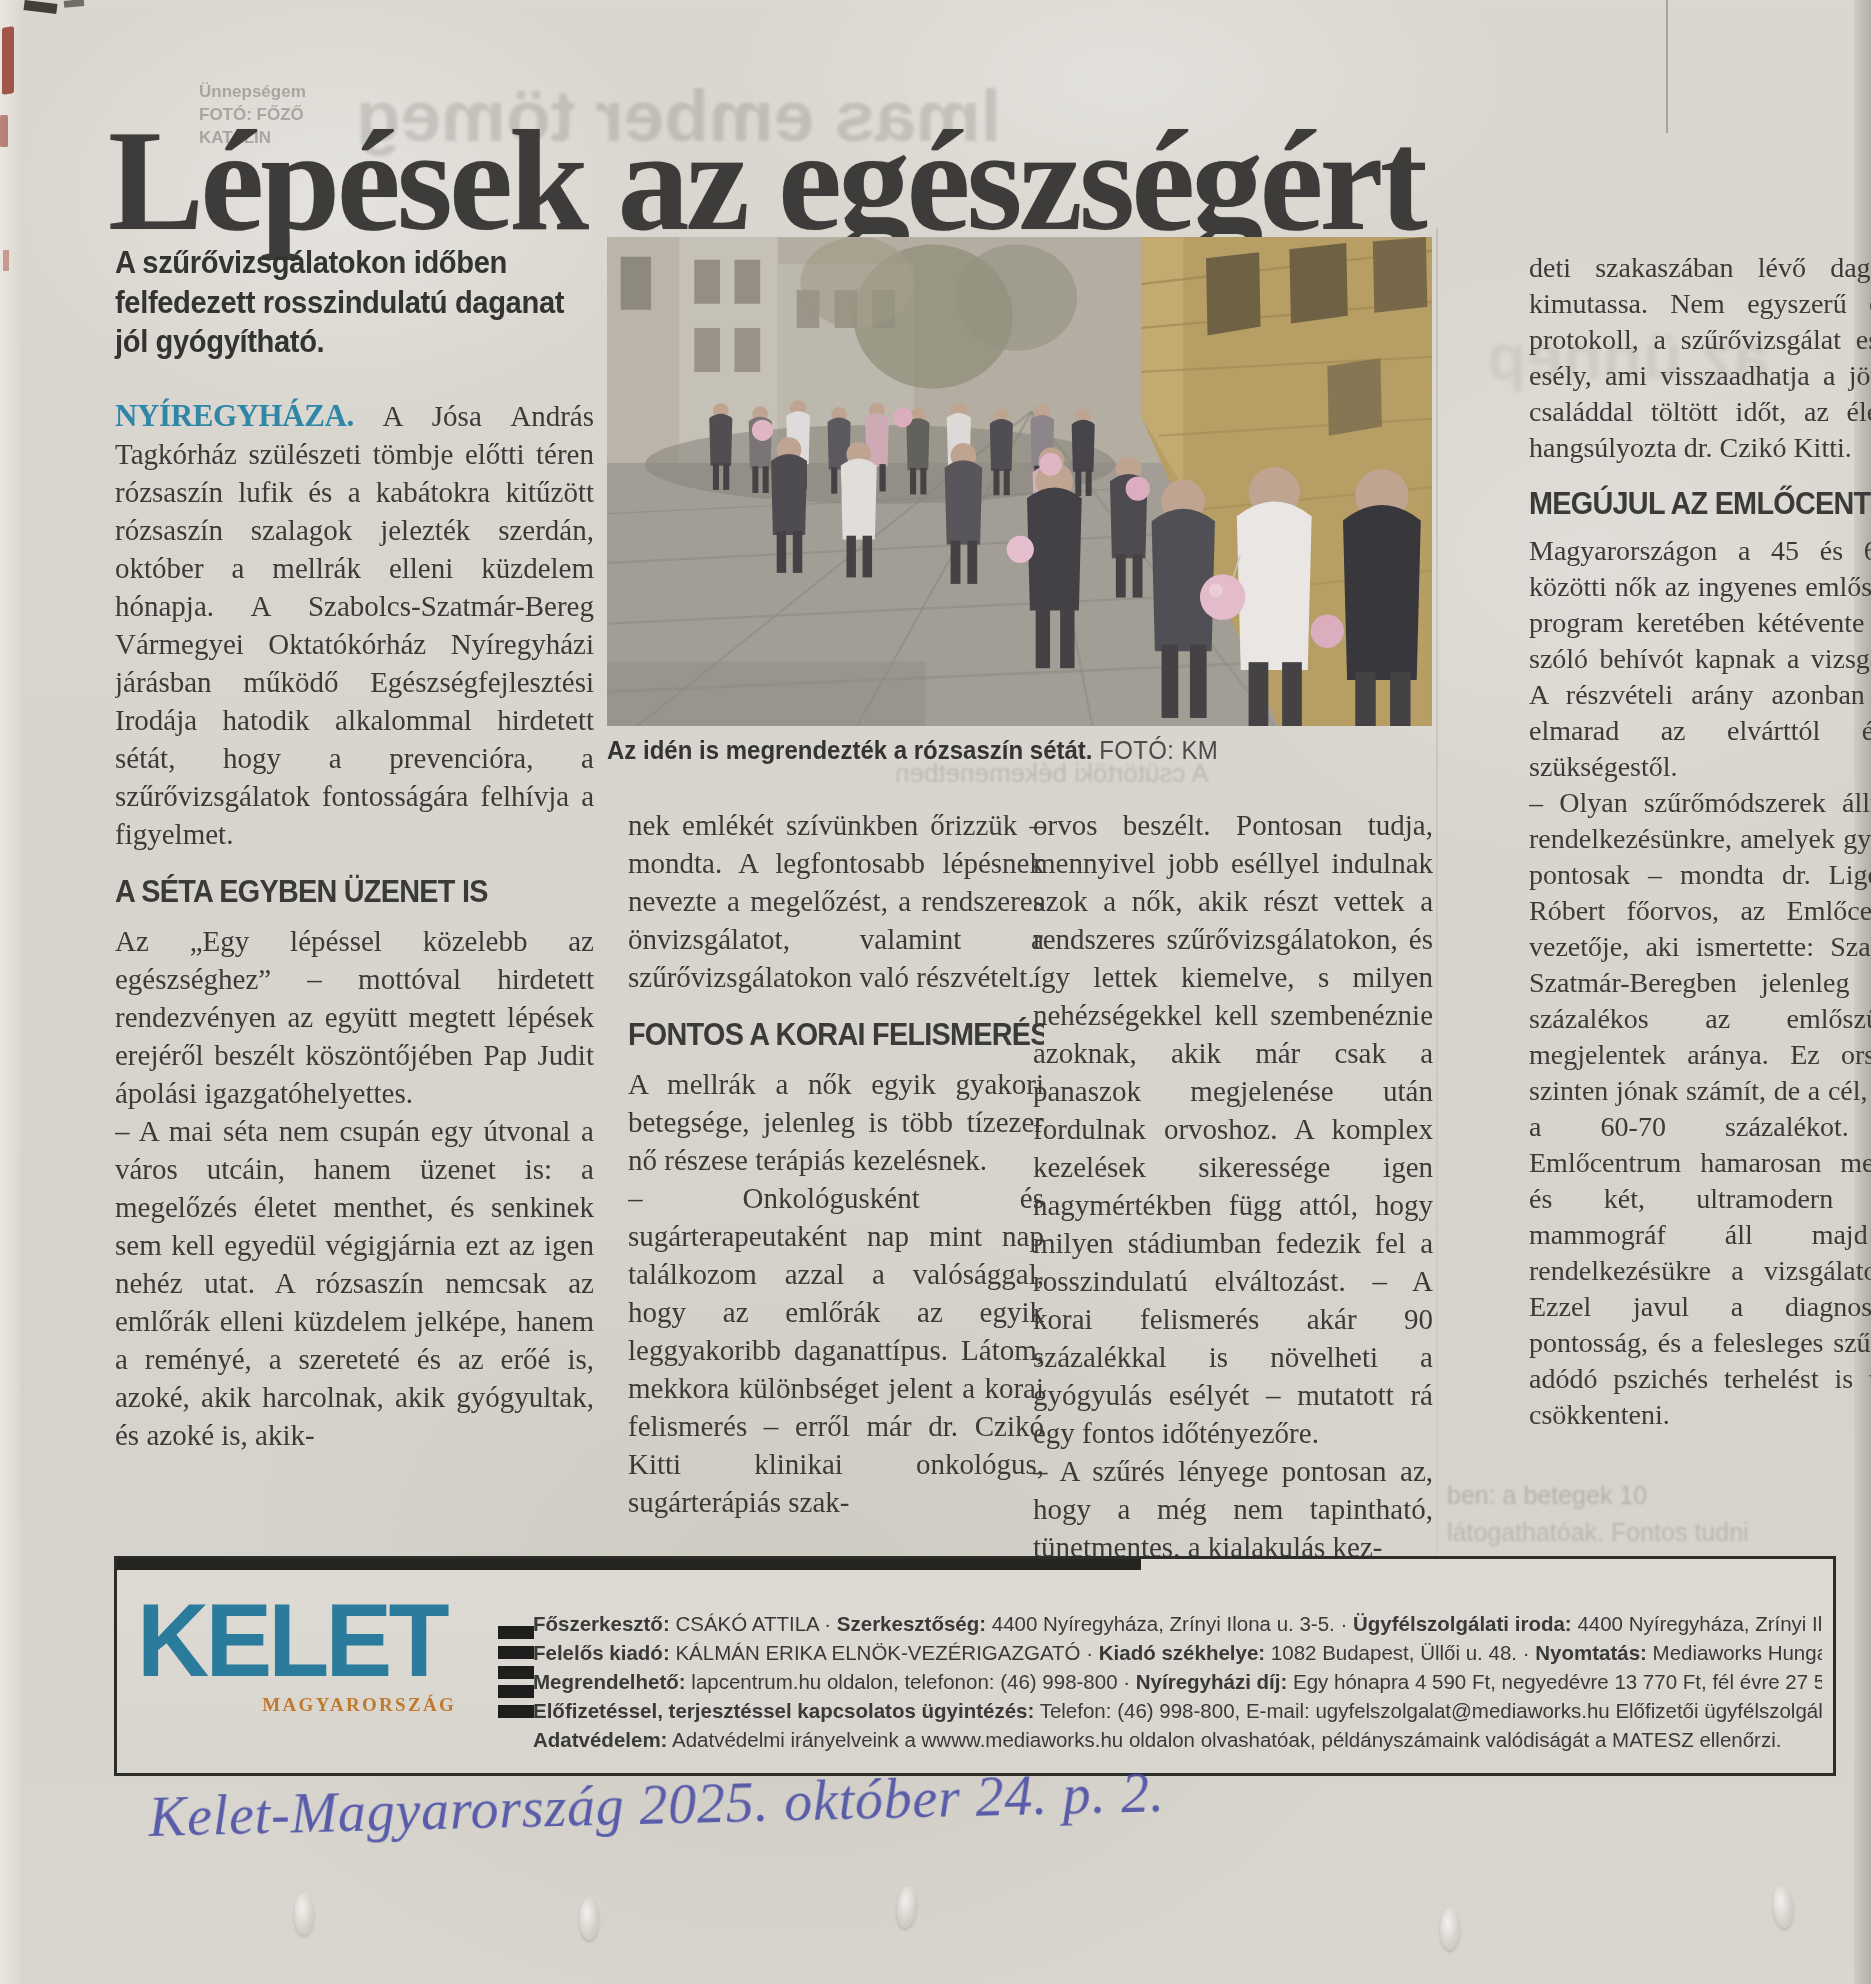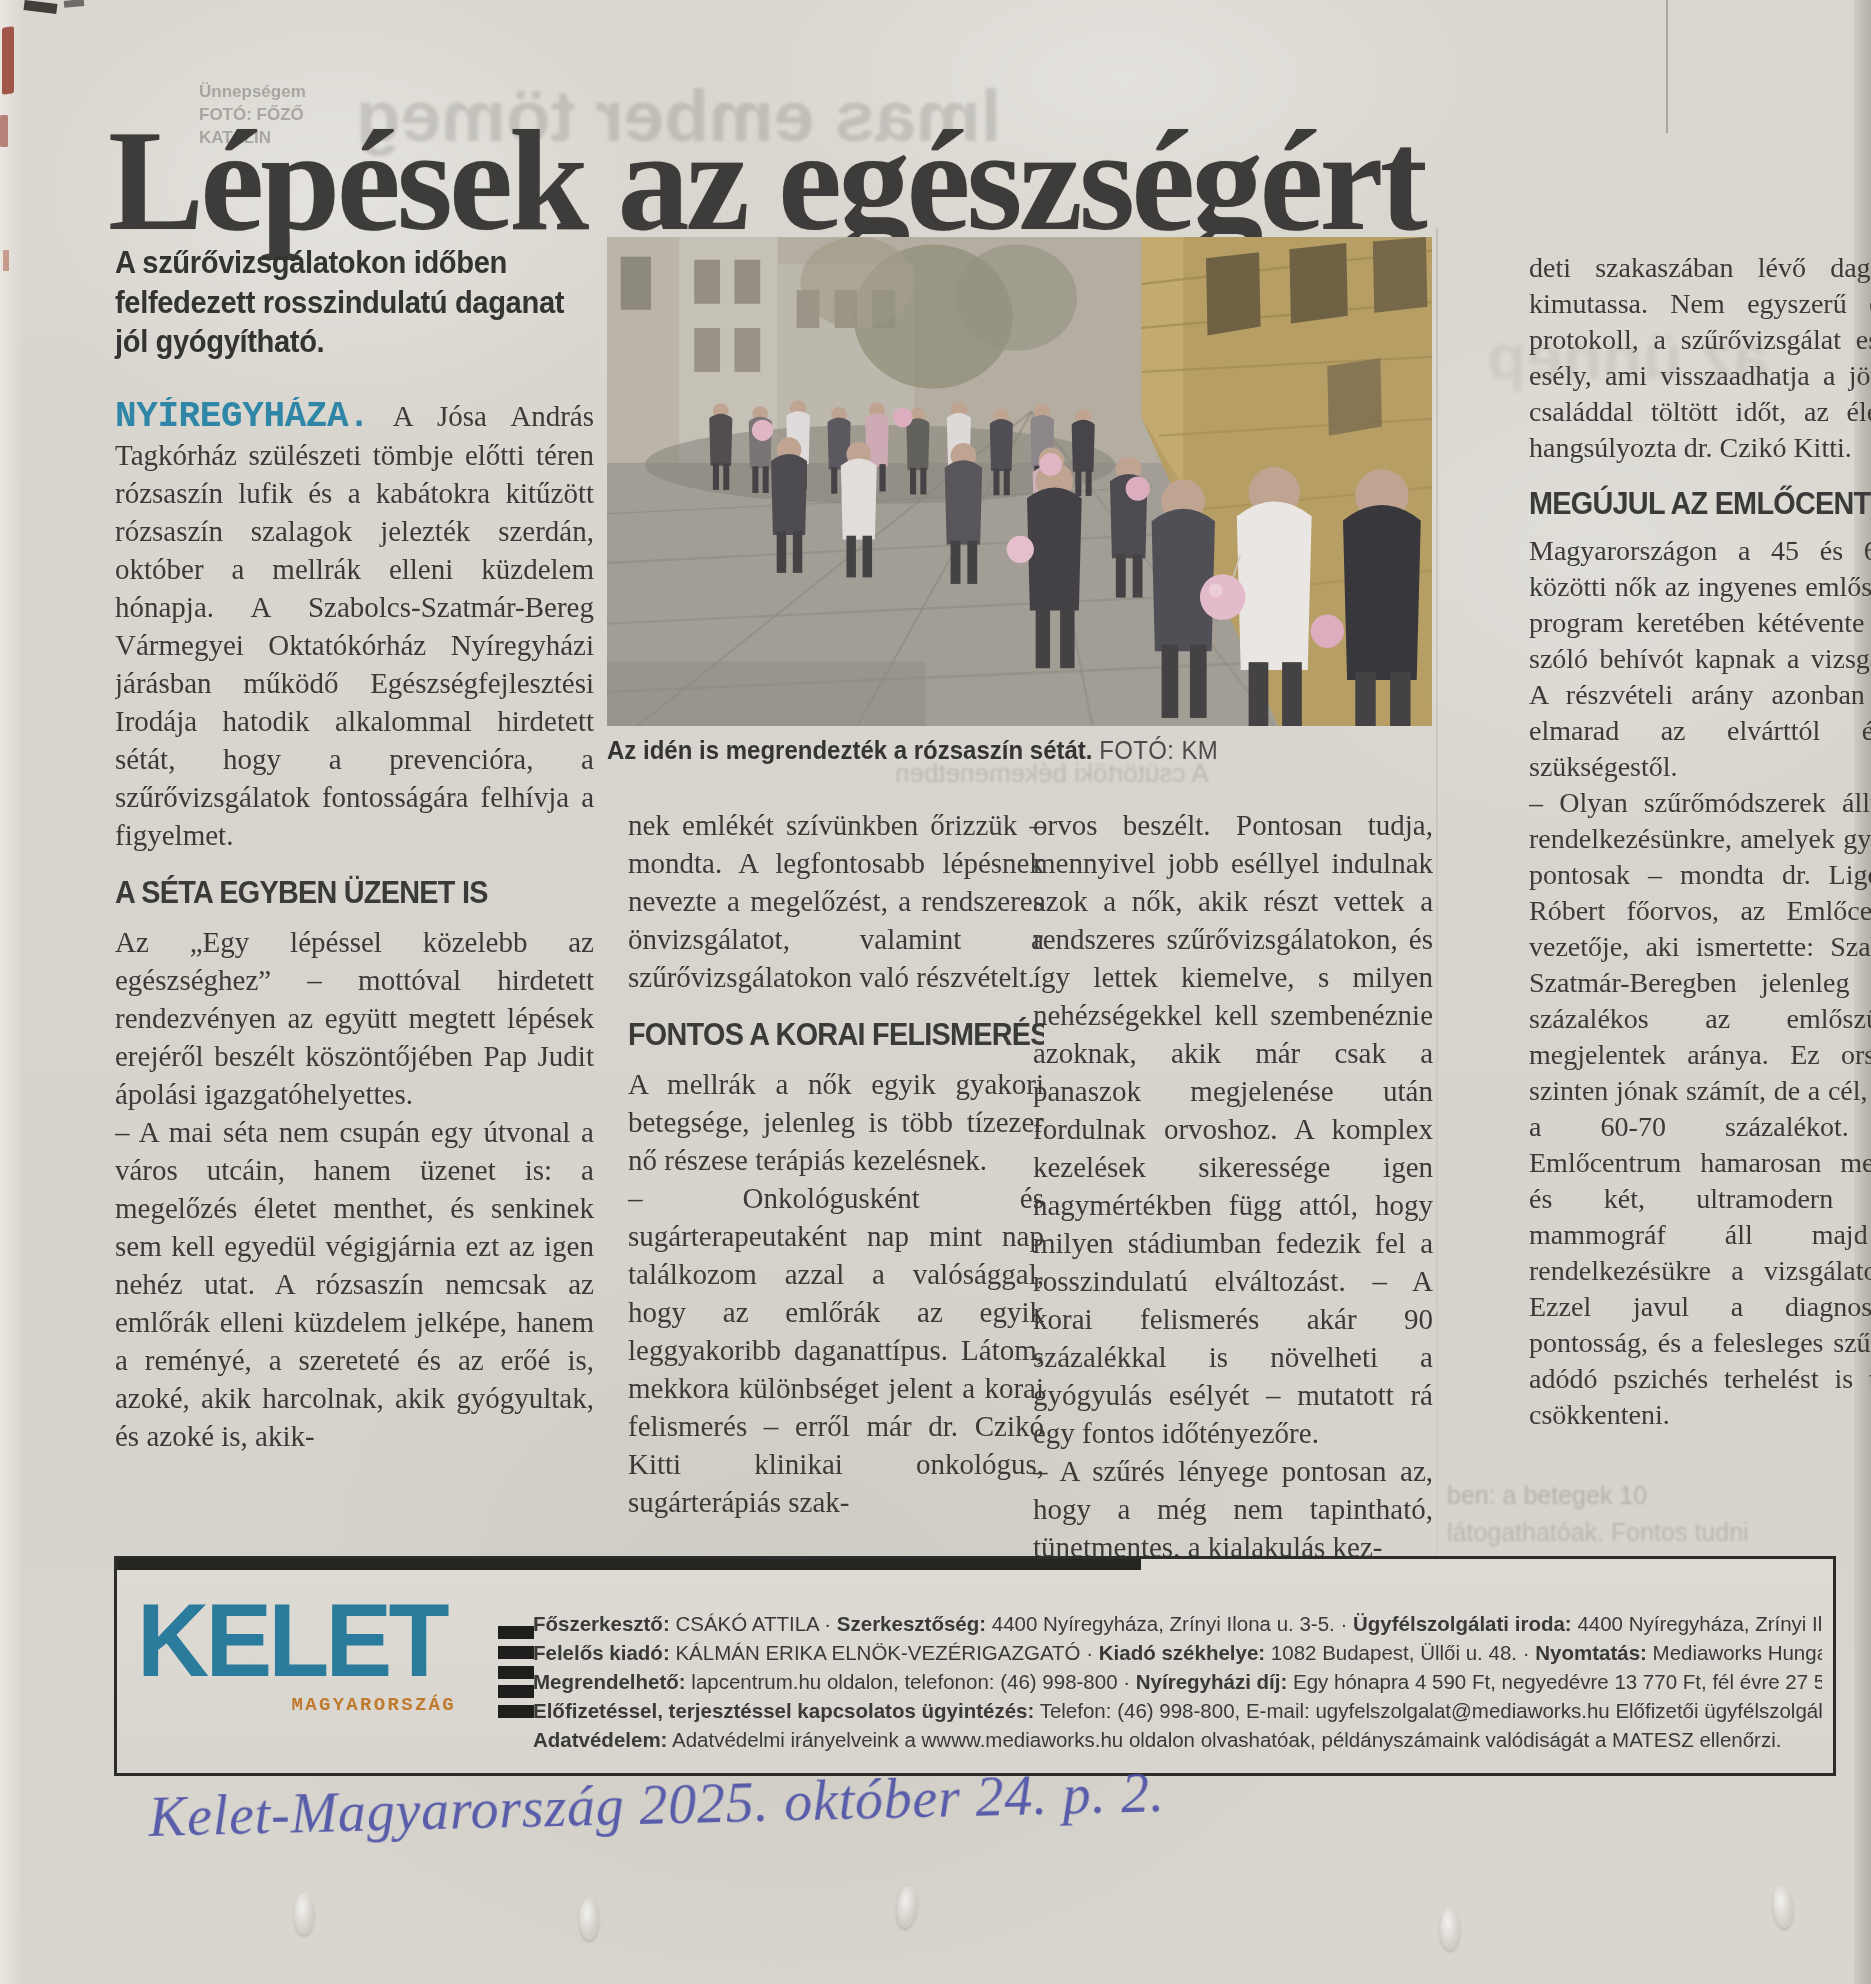--- a/index.html
+++ b/index.html
@@ -28,21 +28,21 @@
     transform:scaleX(.94);transform-origin:left top;letter-spacing:-0.4px;
   }
   
   .col{position:absolute;text-align:justify;color:#3b3a37;overflow:hidden;}
   .col p{margin:0;}
   .col1{left:115px;top:397px;width:479px;height:1198px;font-size:29px;line-height:38px;}
   .col2{left:628px;top:806px;width:416px;height:789px;font-size:29px;line-height:38px;}
   .col3{left:1033px;top:806px;width:400px;height:789px;font-size:29px;line-height:38px;}
   .col4{left:1529px;top:250px;width:410px;height:1349px;font-size:28px;line-height:36px;}
   .kicker{
-    font-family:Liberation Mono, monospace;font-weight:bold;font-size:36px;
+    font-family:Liberation Serif, serif;font-weight:bold;font-size:31px;
     color:#2f86a7;letter-spacing:-0.4px;
   }
   .subhead{
     font-family:"Liberation Sans",sans-serif;font-weight:bold;font-size:31px;
     letter-spacing:-0.8px;color:#3a3a38;margin:20px 0 10.6px;
     transform:scaleX(.93);transform-origin:left;white-space:nowrap;
   }
   
   .photo{left:607px;top:237px;width:825px;height:489px;overflow:hidden;background:#b6ad9d;}
   .photo svg{display:block;filter:saturate(.8) contrast(.9) brightness(1.03) blur(0.6px);}
@@ -58,21 +58,21 @@
     background:linear-gradient(#dedbd4,#d8d5ce);overflow:hidden;
   }
   .imprint-bar{position:absolute;left:-0.8px;top:-0.8px;width:1025px;height:11.4px;background:#242421;}
   .logo-title{
     position:absolute;left:20px;top:21px;
     font-family:"Liberation Sans",sans-serif;font-weight:bold;font-size:100px;
     letter-spacing:-3.8px;color:#2a7b9c;transform:scaleY(1.04);transform-origin:left top;
   }
   .logo-sub{
     position:absolute;left:20px;top:135px;width:319px;text-align:right;
-    font-family:Liberation Mono, monospace;font-weight:bold;font-size:19px;
+    font-family:Liberation Serif, serif;font-weight:bold;font-size:19px;
     letter-spacing:2.3px;color:#c07a2e;
   }
   .logo-bars{position:absolute;left:381px;top:67px;width:36px;}
   .logo-bars div{width:36px;height:13px;background:#1e1e1c;margin-bottom:6.8px;}
   .imprint-text{
     position:absolute;left:416px;top:50px;width:1289px;
     font-family:"Liberation Sans",sans-serif;font-size:20.5px;line-height:29px;color:#393937;
   }
   .imprint-text .line{white-space:nowrap;overflow:hidden;width:1289px;}
   .imprint-text .lab{font-weight:bold;}

